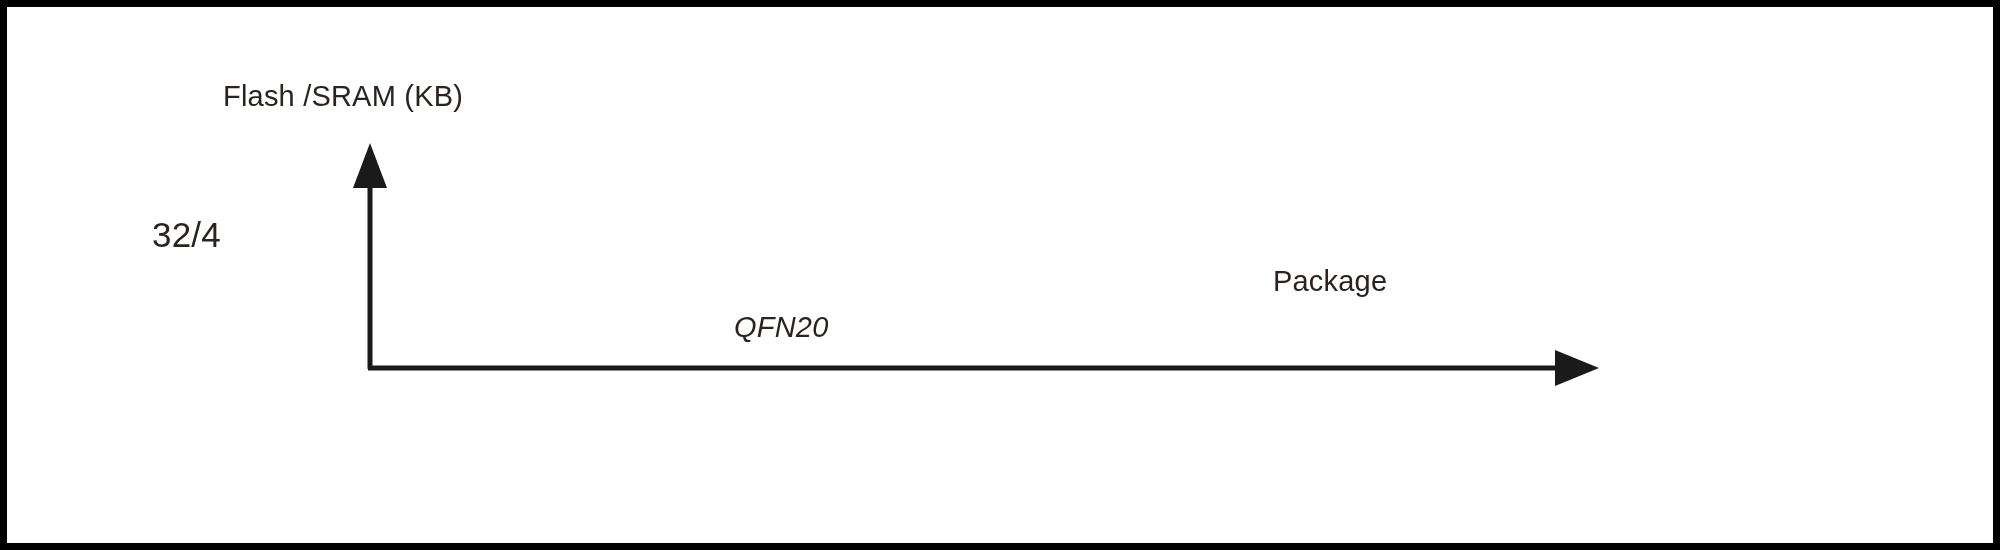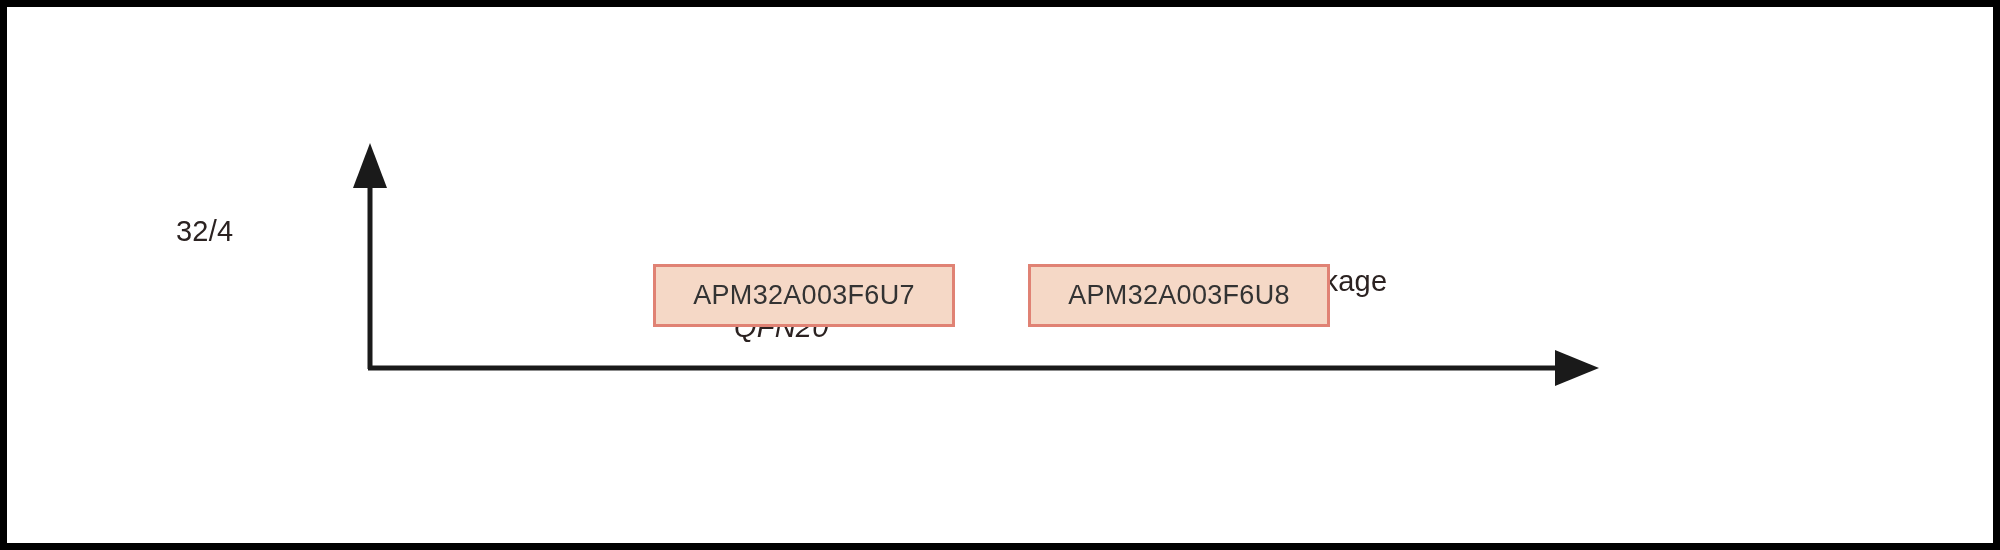--- a/index.html
+++ b/index.html
@@ -61,23 +61,22 @@
   .axis-y-title {
     left: 216px;
     top: 75px;
     font-size: 29px;
     letter-spacing: 0.2px;
   }
 
   .axis-y-tick {
     left: 145px;
     top: 210px;
-    font-size: 29px;
+    font-size: 35px;
     letter-spacing: 0.2px;
-    margin-left: 24px;
   }
 
   .axis-x-title {
     left: 1266px;
     top: 260px;
     font-size: 29px;
     letter-spacing: 0.2px;
   }
 
   .axis-x-category {
@@ -120,29 +119,24 @@
 
       <line x1="363" y1="175" x2="363" y2="362" stroke="#1a1a1a" stroke-width="5"></line>
 
       <polygon points="363,136 346,181 380,181" fill="#1a1a1a"></polygon>
 
       <line x1="361" y1="361" x2="1555" y2="361" stroke="#1a1a1a" stroke-width="5"></line>
 
       <polygon points="1592,361 1548,343 1548,379" fill="#1a1a1a"></polygon>
     </svg>
 
+    <div class="label axis-y-title">Flash /SRAM (KB)</div>
 
     <div class="label axis-y-tick">32/4</div>
 
     <div class="label axis-x-title">Package</div>
 
     <div class="label axis-x-category">QFN20</div>
 
-    <div class="part-box part-box-0">
-      <span>APM32A003F6U7</span>
-    </div>
 
-    <div class="part-box part-box-1">
-      <span>APM32A003F6U8</span>
-    </div>
 
   </div>
 </div>
 
 </body></html>

